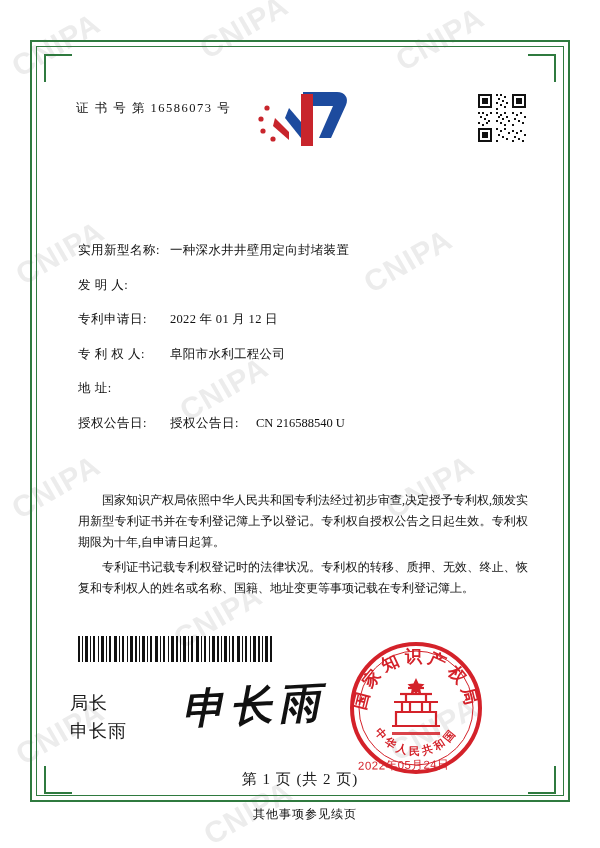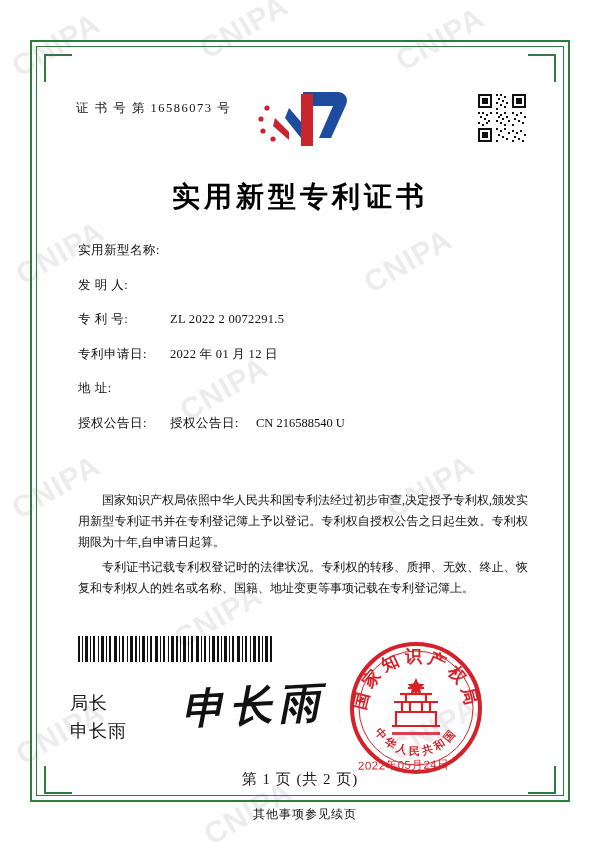--- a/index.html
+++ b/index.html
@@ -346,36 +346,36 @@
           <rect x="22" y="19" width="1" height="1"></rect>
             <rect x="24" y="21" width="1" height="1"></rect>
           <rect x="19" y="22" width="1" height="1"></rect>
             <rect x="21" y="23" width="1" height="1"></rect>
           <rect x="23" y="24" width="1" height="1"></rect>
             <rect x="18" y="24" width="1" height="1"></rect>
         </g>
       </svg>
     </div>
 
-    <div class="doc-title">实用新型专利证书</div>
 
     <div class="fields">
       <div class="field-row">
         <span class="field-label">实用新型名称:</span>
+        <span class="field-value">一种深水井井壁用定向封堵装置</span>
       </div>
       <div class="field-row">
         <span class="field-label">发 明 人:</span>
-      </div>
-      <div class="field-row">
-        <span class="field-label">专 利 号:</span>
-        <span class="field-value">ZL 2022 2 0072291.5</span>
       </div>
       <div class="field-row">
         <span class="field-label">专利申请日:</span>
         <span class="field-value">2022 年 01 月 12 日</span>
+      </div>
+      <div class="field-row">
+        <span class="field-label">专 利 权 人:</span>
+        <span class="field-value">阜阳市水利工程公司</span>
       </div>
       <div class="field-row">
         <span class="field-label">地 址:</span>
       </div>
       <div class="field-row dual">
         <span class="field-label">授权公告日:</span>
         <span class="field-label2">授权公告日:</span>
         <span class="field-value2">CN 216588540 U</span>
       </div>
     </div>

